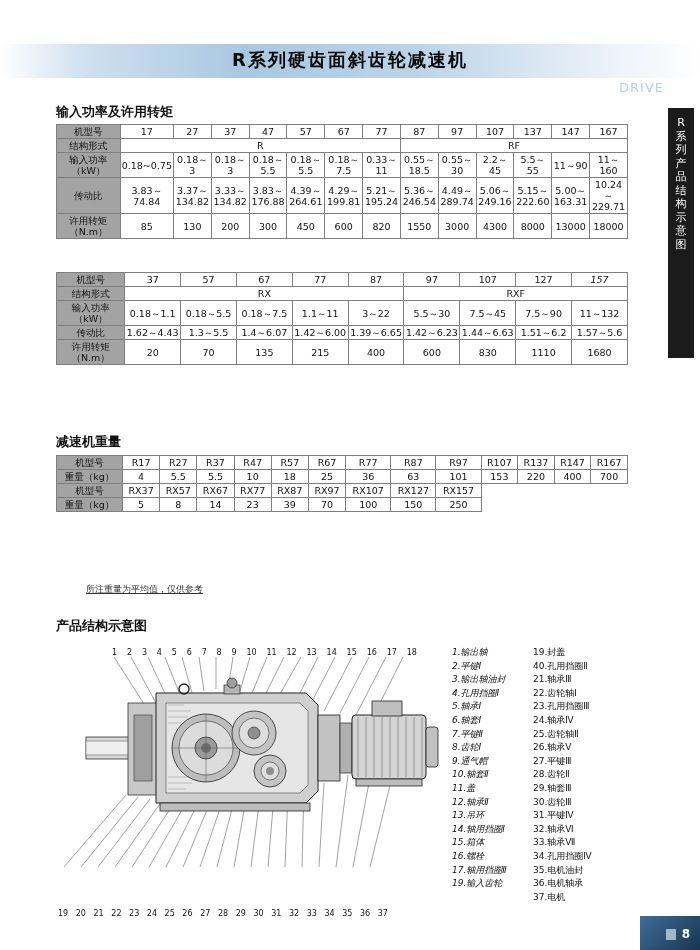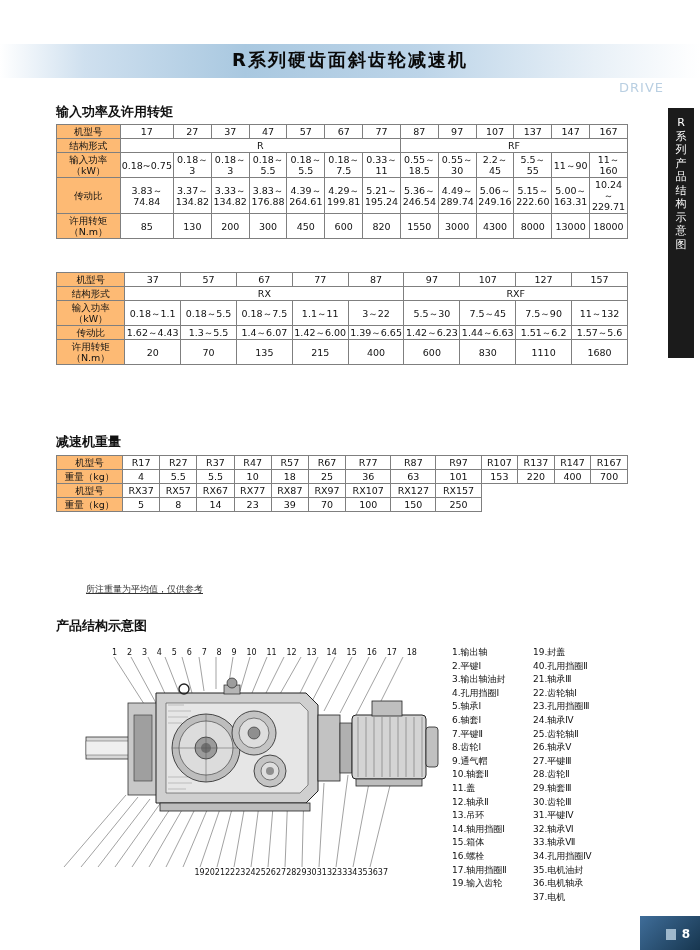--- a/index.html
+++ b/index.html
@@ -67,21 +67,21 @@
   }
   table.grid td, table.grid th {
     border: 1px solid #7f7f7f;
     text-align: center;
     vertical-align: middle;
     font-weight: normal;
     padding: 1px 1px;
     line-height: 11px;
     color: #111;
   }
-  .lbl { background: #fdba74; font-size: 9.5px; white-space: nowrap; }
+  .lbl { background: #a3a3a3; font-size: 9.5px; white-space: nowrap; }
   .two-line { line-height: 10.5px; }
   .note {
     position: absolute;
     font-size: 9px;
     color: #333;
     text-decoration: underline;
   }
   
   .diagram-box {
     position: absolute;
@@ -279,21 +279,21 @@
           <div>机型号</div>
         </td>
         <td style="width: 54px;">37</td>
         <td style="width: 54px;">57</td>
         <td style="width: 54px;">67</td>
         <td style="width: 54px;">77</td>
         <td style="width: 54px;">87</td>
         <td style="width: 54px;">97</td>
         <td style="width: 54px;">107</td>
         <td style="width: 54px;">127</td>
-        <td style="width: 54px;">157</td>
+        <td style="width: 54px; font-style: italic;">157</td>
       </tr>
       <tr>
         <td class="two-line lbl" style="width: 66px;">
           <div>结构形式</div>
         </td>
         <td colspan="5">RX</td>
         <td colspan="4">RXF</td>
       </tr>
       <tr>
         <td class="two-line lbl" style="width: 66px;">
@@ -547,21 +547,21 @@
       <rect x="316" y="56" width="30" height="15" fill="#bfbfbf" stroke="#222" stroke-width="0.8"></rect>
 
       <rect x="370" y="82" width="12" height="40" rx="3" fill="#c0c0c0" stroke="#222" stroke-width="0.8"></rect>
 
       <rect x="104" y="158" width="150" height="8" fill="#bdbdbd" stroke="#222" stroke-width="0.8"></rect>
       <rect x="300" y="134" width="66" height="7" fill="#bdbdbd" stroke="#222" stroke-width="0.8"></rect>
     </g>
   </svg>
 </div>
 
-<div class="numrow" id="bottom-numbers" style="left:58px; top:868px; width:330px; display:flex; justify-content:flex-end;">
+<div class="numrow" id="bottom-numbers" style="left:58px; top:909px; width:330px; display:flex; justify-content:space-between;">
     <span>19</span>
     <span>20</span>
     <span>21</span>
     <span>22</span>
     <span>23</span>
     <span>24</span>
     <span>25</span>
     <span>26</span>
     <span>27</span>
     <span>28</span>
@@ -569,21 +569,21 @@
     <span>30</span>
     <span>31</span>
     <span>32</span>
     <span>33</span>
     <span>34</span>
     <span>35</span>
     <span>36</span>
     <span>37</span>
   </div>
 
-<div class="legend" id="legend-left" style="left:452px; top:646px;">
+<div class="legend" id="legend-left" style="left:452px; top:646px;font-style:italic;">
     <div>1.输出轴</div>
     <div>2.平键Ⅰ</div>
     <div>3.输出轴油封</div>
     <div>4.孔用挡圈Ⅰ</div>
     <div>5.轴承Ⅰ</div>
     <div>6.轴套Ⅰ</div>
     <div>7.平键Ⅱ</div>
     <div>8.齿轮Ⅰ</div>
     <div>9.通气帽</div>
     <div>10.轴套Ⅱ</div>

